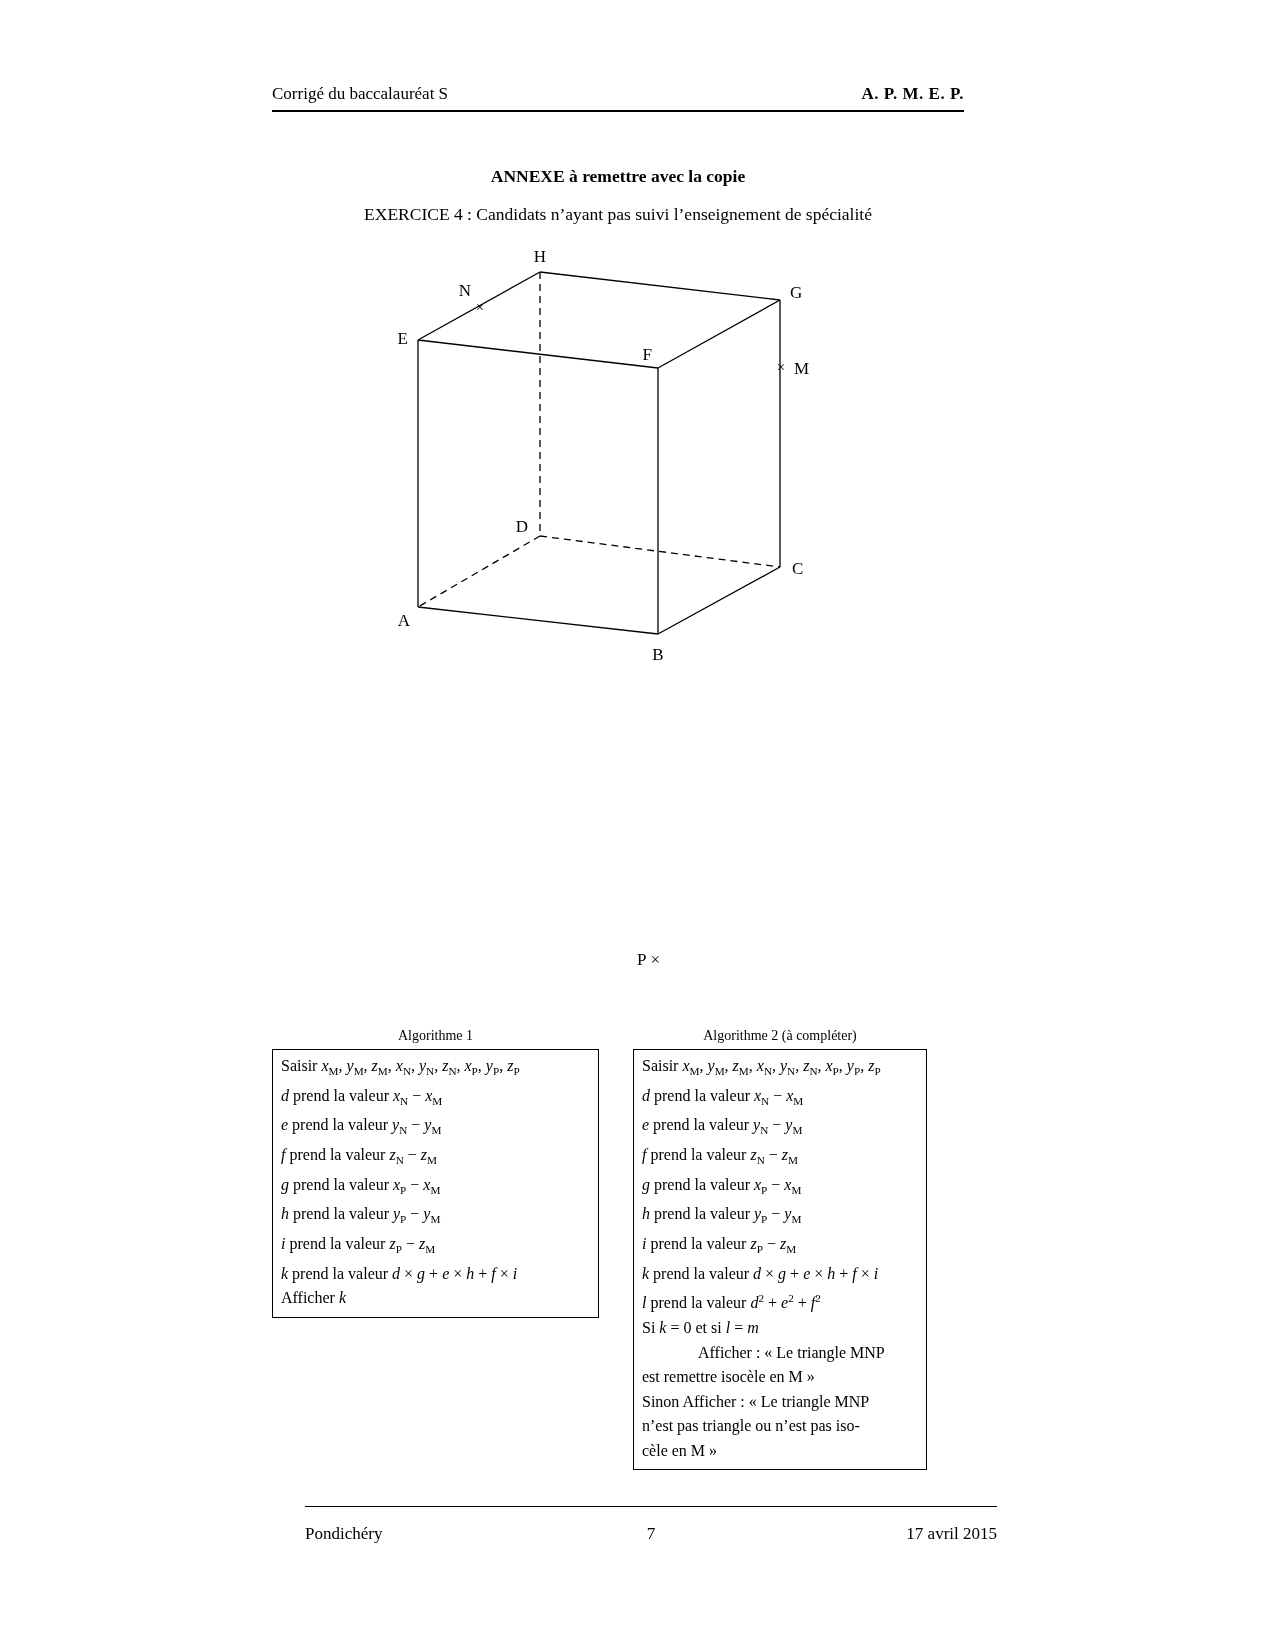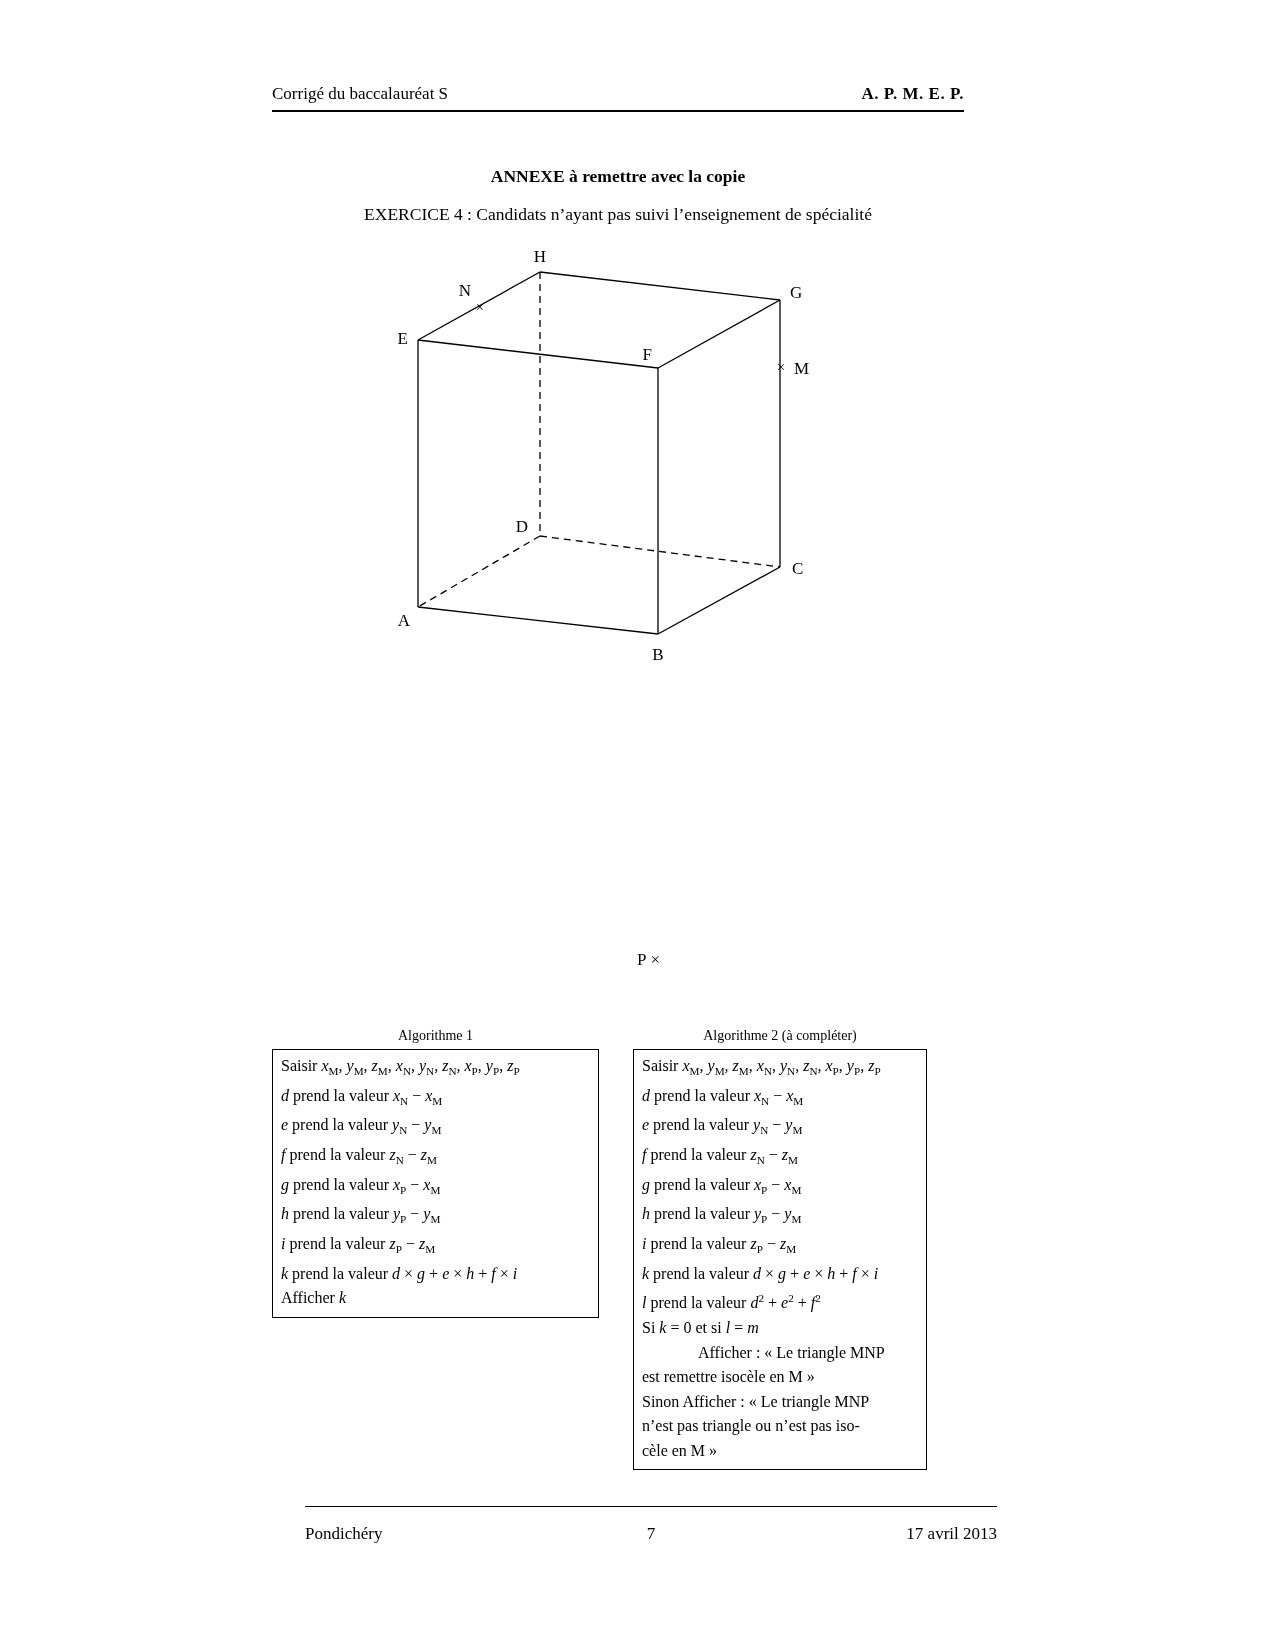--- a/index.html
+++ b/index.html
@@ -134,16 +134,16 @@
           <div class="line">Sinon Afficher : « Le triangle MNP</div>
           <div class="line">n’est pas triangle ou n’est pas iso-</div>
           <div class="line">cèle en M »</div>
         </div>
     </div>
   </div>
 
   <div class="footer">
     <span>Pondichéry</span>
     <span class="footer-center">7</span>
-    <span>17 avril 2013</span>
+    <span>17 avril 2015</span>
   </div>
 
 </div>
 
 </body></html>

